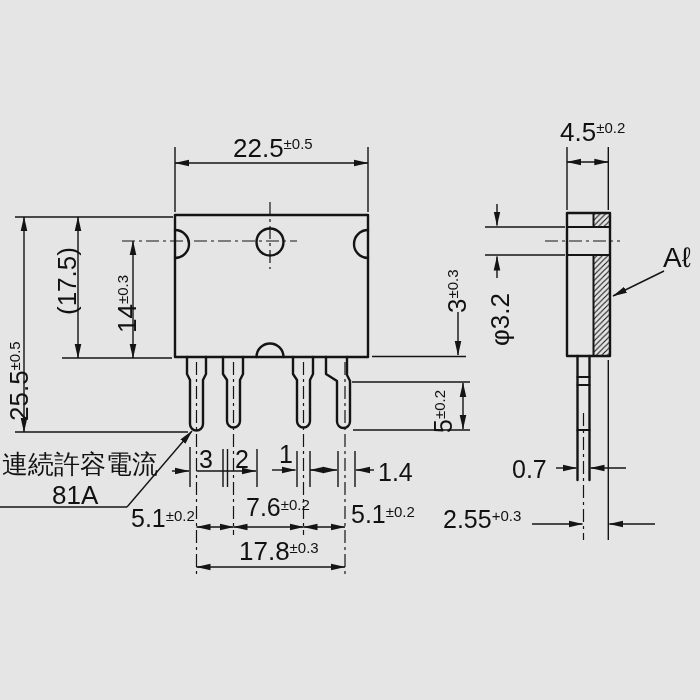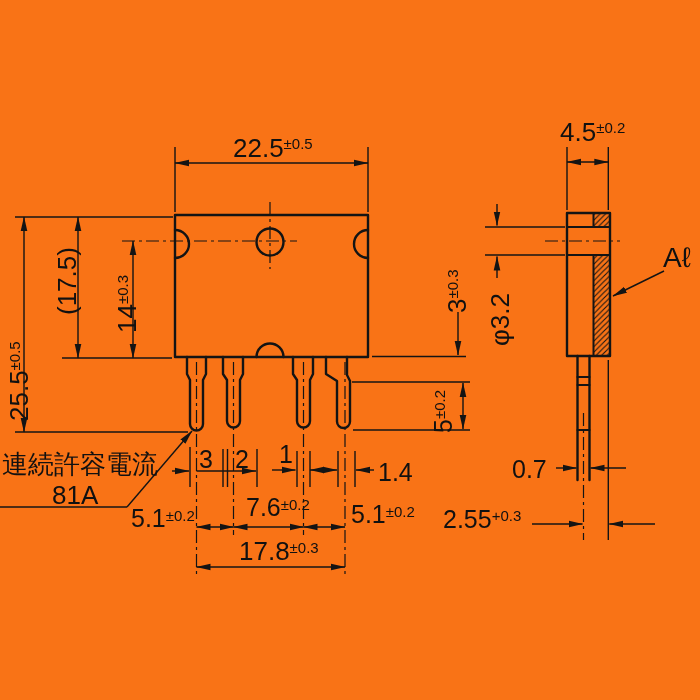--- a/index.html
+++ b/index.html
@@ -1,16 +1,16 @@
 <!DOCTYPE html>
 <html><head>
 <meta charset="utf-8">
 <style>
   html,body{margin:0;padding:0;background:#ffffff;}
-  .stage{width:700px;height:700px;background:#f97316;position:relative;}
+  .stage{width:700px;height:700px;background:#e5e5e5;position:relative;}
   svg{display:block;}
   
   .outline{fill:none;stroke:#141414;stroke-width:2.4;stroke-linejoin:round;stroke-linecap:round;}
   .med{fill:none;stroke:#141414;stroke-width:2;stroke-linecap:round;}
   
   .dim{fill:none;stroke:#141414;stroke-width:1.4;}
   
   .cl{fill:none;stroke:#141414;stroke-width:1.2;stroke-dasharray:13 4 3 4;}
   text{font-family:"Liberation Sans","DejaVu Sans",sans-serif;fill:#111;}
   .n{font-size:26px;}

